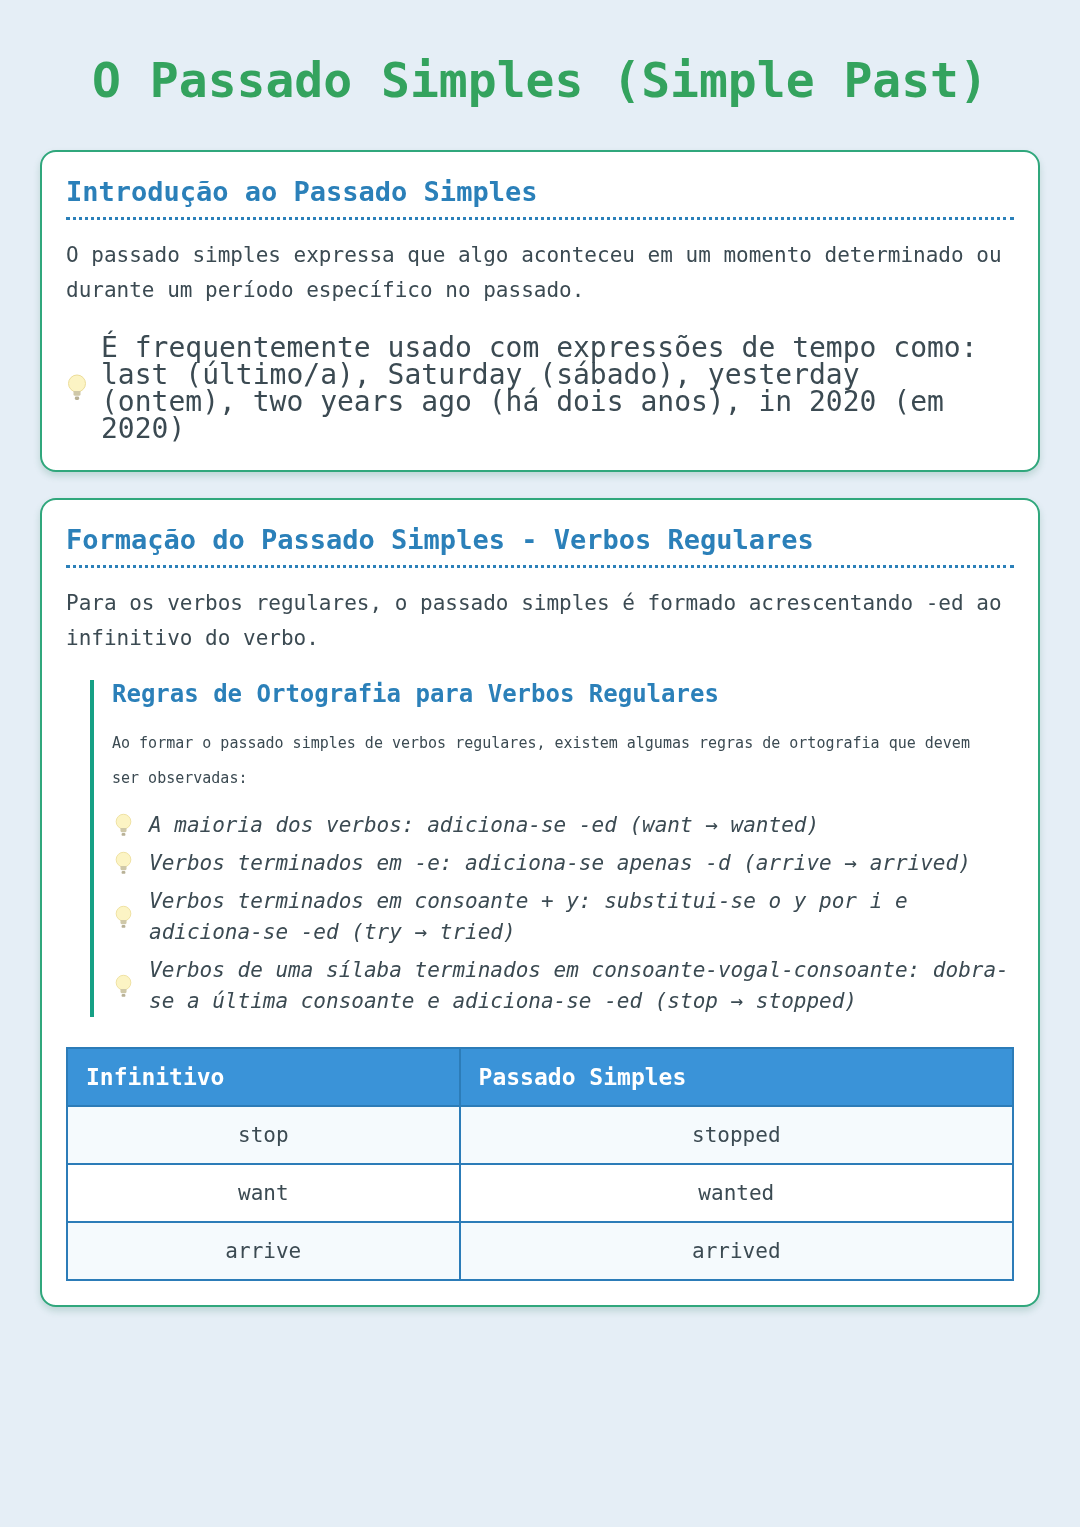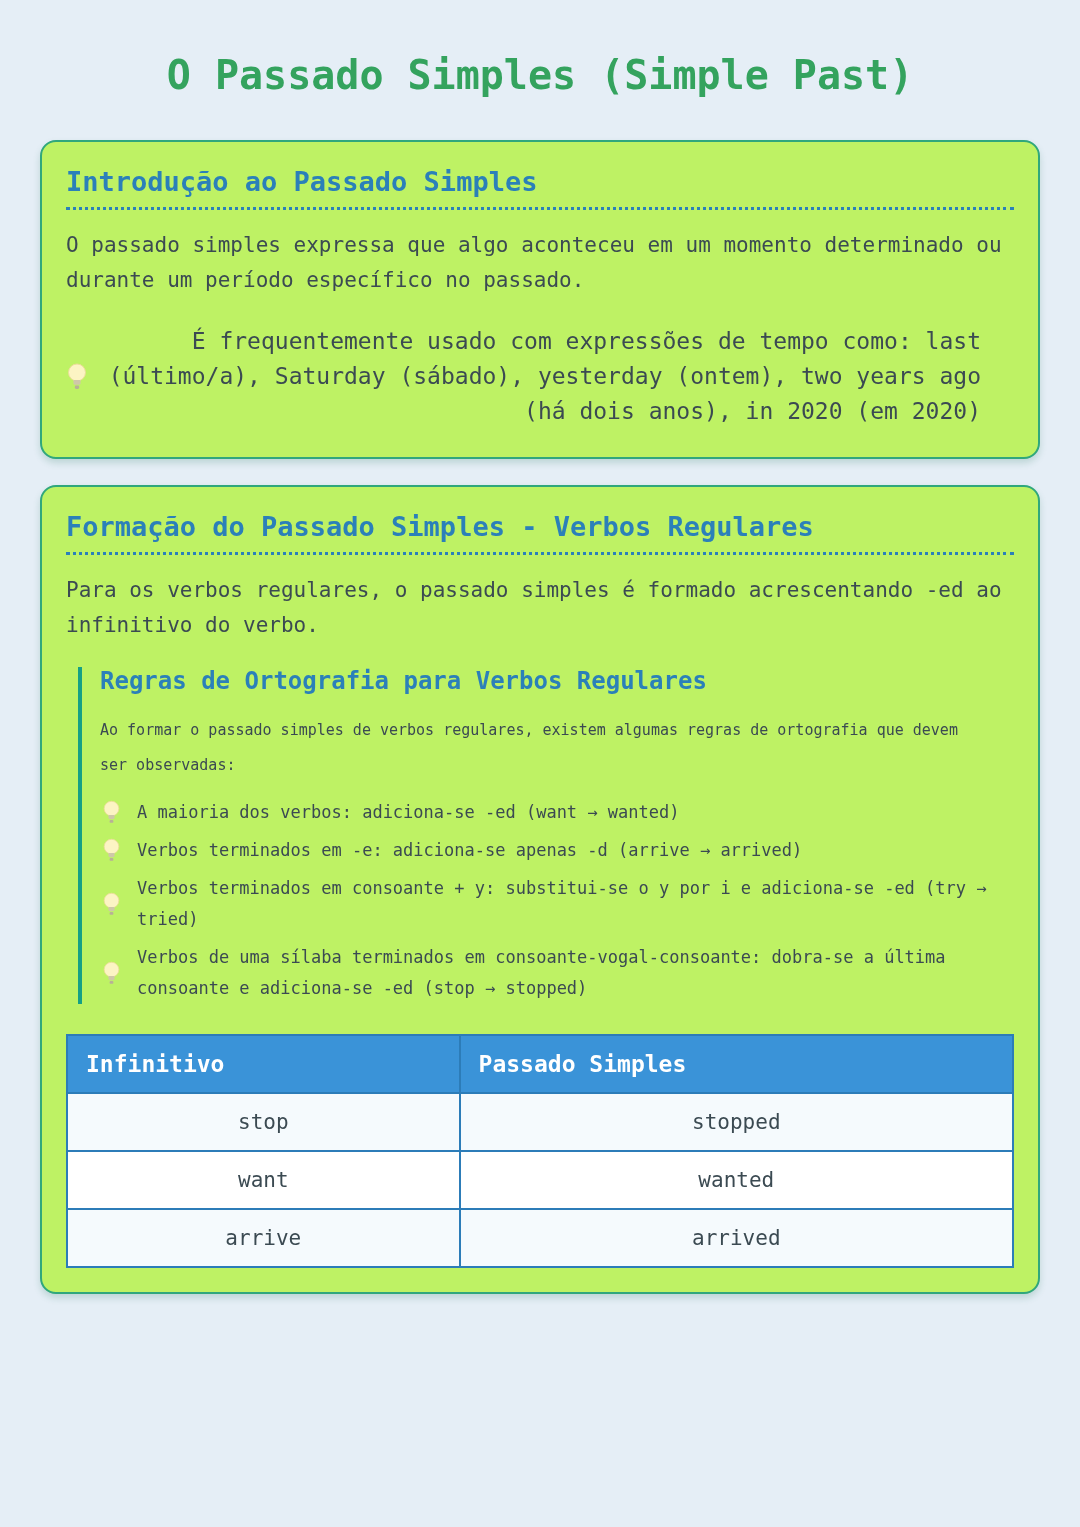--- a/index.html
+++ b/index.html
@@ -8,29 +8,29 @@
     width: 1080px; height: 1527px;
     background: #e5eef6;
     font-family: "DejaVu Sans Mono", monospace;
     color: #3b4a52;
   }
   .page { padding: 0 40px; }
 
   h1.page-title {
     text-align: center;
     color: #34a35e;
-    font-size: 40px;
+    font-size: 48px;
     font-weight: bold;
     margin: 0;
     padding: 52px 0 42px;
     letter-spacing: 0;
   }
 
   .card {
-    background: #bef264;
+    background: #ffffff;
     border: 2px solid #30a77c;
     border-radius: 16px;
     padding: 20px 24px 24px;
     margin-bottom: 26px;
     box-shadow: 0 4px 7px rgba(32,115,84,0.20);
   }
 
   .section-heading {
     color: #2b80b9;
     font-size: 27px;
@@ -48,29 +48,28 @@
   }
   p.body-text.last { margin-bottom: 16px; }
 
   .tip {
     display: flex;
     align-items: center;
     gap: 13px;
     margin: 2px 0 4px;
   }
   .tip-text {
-    font-size: 23px;
-    line-height: 35px;
+    font-size: 28px;
+    line-height: 27px;
     max-width: 880px;
-    text-align: right;
   }
 
   .subsection {
     border-left: 4px solid #16a085;
-    margin: 24px 0 30px 12px;
+    margin: 24px 0 30px 24px;
     padding-left: 18px;
   }
   .subsection-heading {
     color: #2b80b9;
     font-size: 24px;
     font-weight: bold;
     margin: 2px 0 18px;
   }
   p.subsection-intro {
     font-size: 15px;
@@ -87,23 +86,24 @@
     align-items: center;
     gap: 15px;
     margin-bottom: 7px;
   }
   .bulb-col {
     flex: 0 0 22px;
     display: flex;
     justify-content: center;
   }
   .rule-text {
-    font-size: 17px;
+    font-size: 21px;
     line-height: 31px;
     max-width: 878px;
+    font-style: italic;
   }
 
   table.verbs {
     width: 100%;
     border-collapse: collapse;
     border: 2px solid #2c7cb8;
     margin-top: 28px;
     background: #ffffff;
   }
   table.verbs th {

